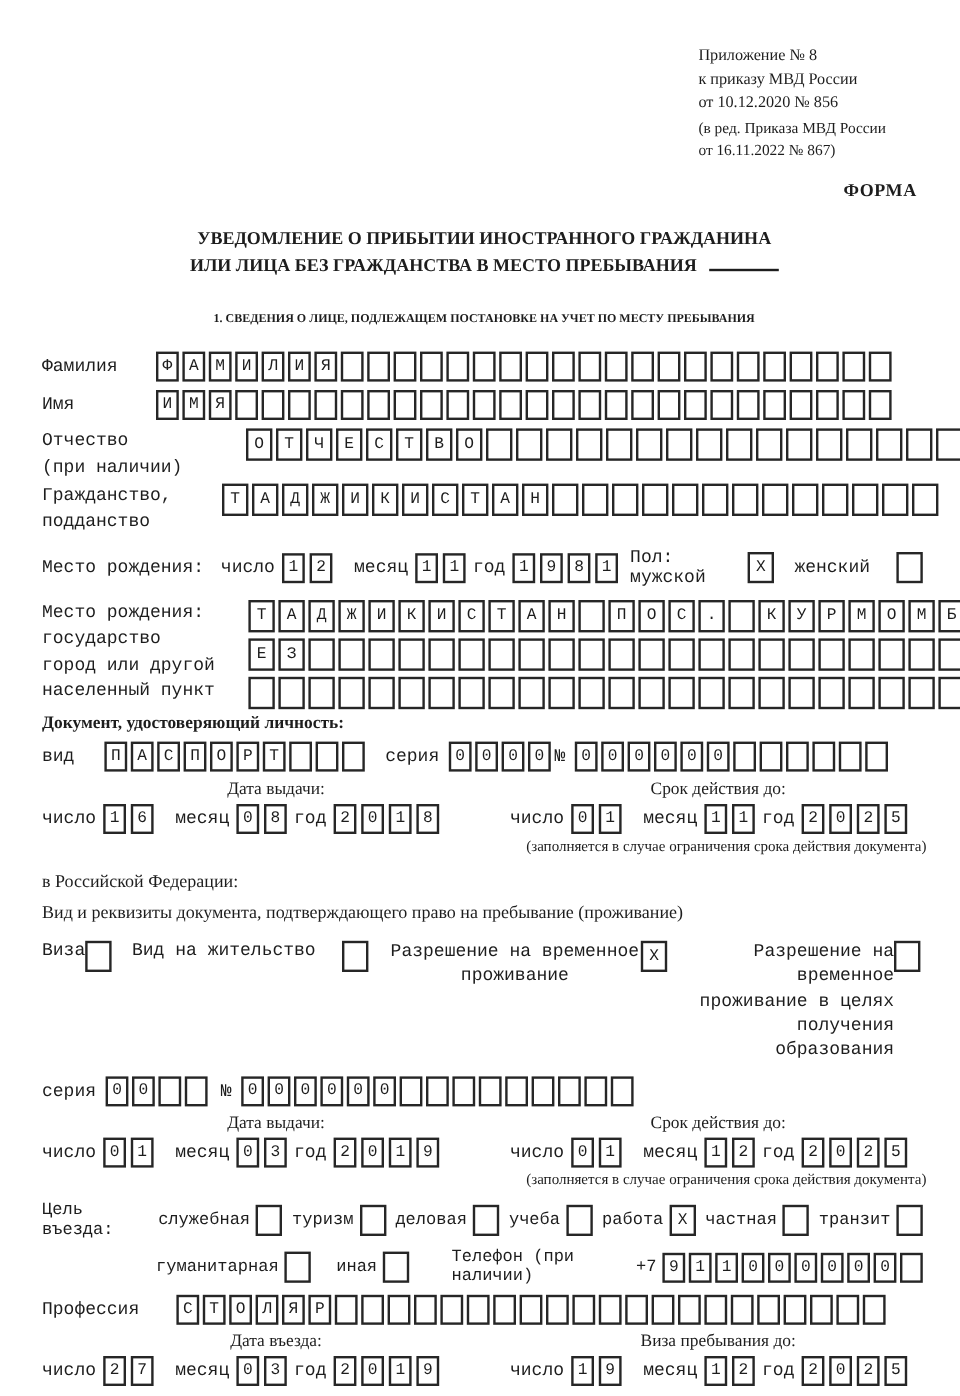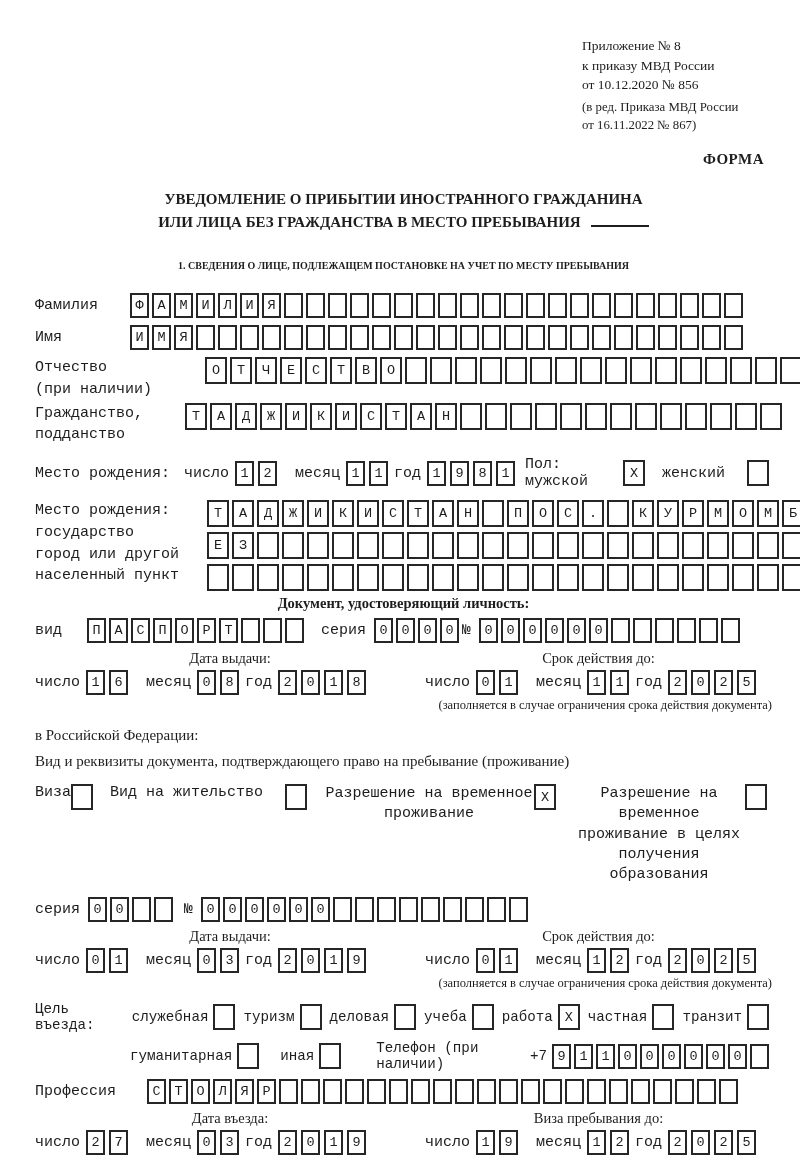--- a/index.html
+++ b/index.html
@@ -27,23 +27,23 @@
   .cb .cell{width:22px;height:26px;}
   .stack{display:flex;flex-direction:column;gap:5px;}
   .dgrp{display:flex;align-items:center;gap:4px;}
   .dgrp .cell{margin-right:0;margin-left:2px;margin-right:2px;}
   .hdr-row{display:flex;font-size:14.5px;margin:6px 0 3px 0;}
   .hcol-l{flex:0 0 390px;text-align:center;}
   .hcol-r{flex:1;text-align:center;}
   .dcol-l{flex:0 0 390px;}
   .note{font-size:12.5px;text-align:right;margin:3px 0 10px 0;}
   .gap8{width:8px;flex:0 0 auto;} .gap14{width:14px;flex:0 0 auto;} .gap22{width:22px;flex:0 0 auto;}
-  .center-b{font-weight:bold;text-align:center;font-size:14.5px;margin:4px 0 6px 0;}
+  .center-b{font-weight:bold;text-align:left;font-size:14.5px;margin:4px 0 6px 0;}
   .opt2l{flex:0 0 210px;text-align:center;line-height:1.35;}
-  .opt3l{flex:0 0 172px;text-align:center;line-height:1.35;}
+  .opt3l{flex:0 0 172px;text-align:right;line-height:1.35;}
   .purpose-row{font-size:14.2px;gap:5px;}
   .purpose-row2{font-size:14.2px;gap:5px;padding-left:95px;}
   .mt10{margin-top:10px;}
 </style>
 </head>
 <body>
 
 <div class="page">
 
   <div class="hdr-block">

